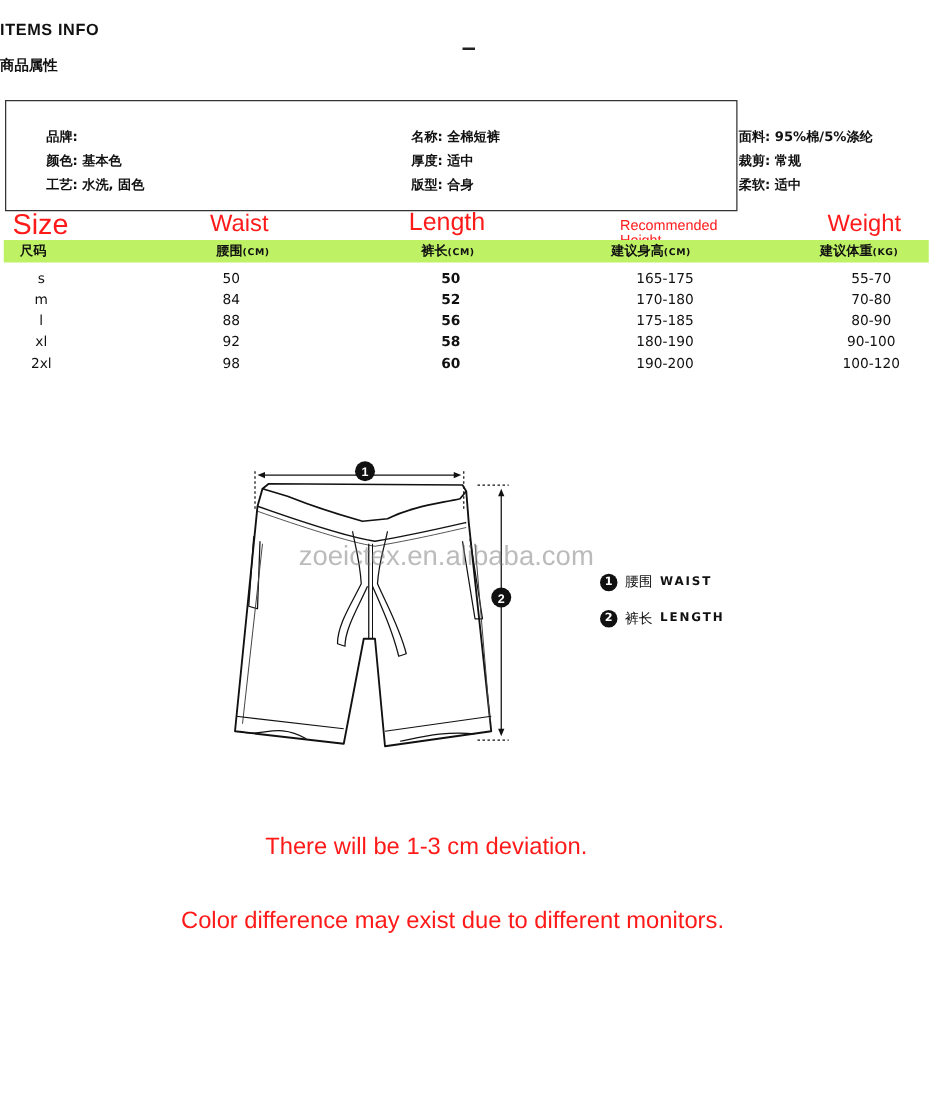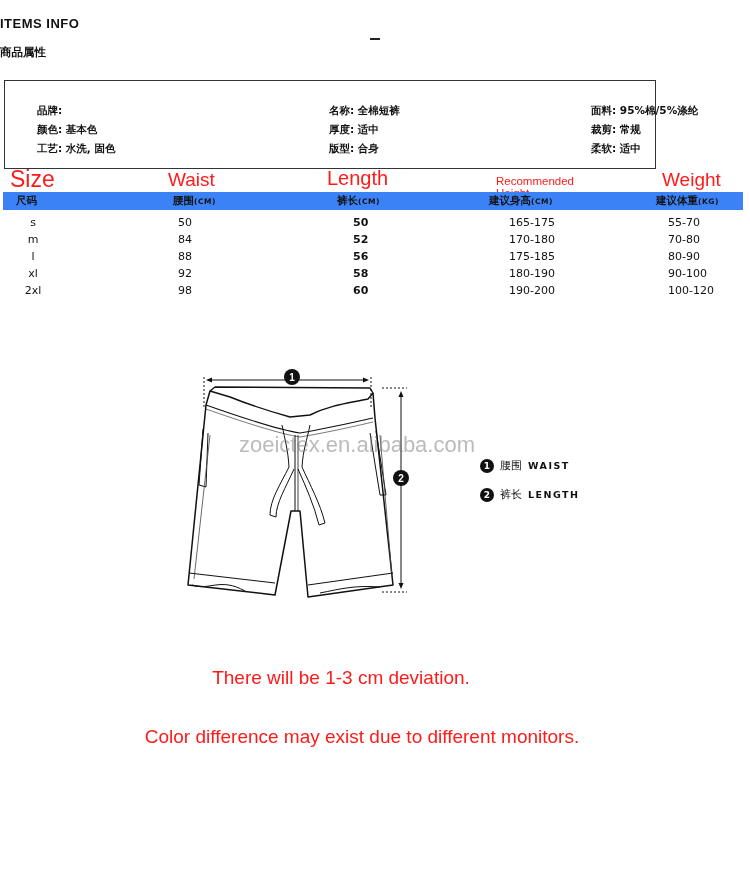--- a/index.html
+++ b/index.html
@@ -4,45 +4,45 @@
 <style>
   html, body { margin: 0; padding: 0; background: #ffffff; }
   body { width: 750px; height: 892px; position: relative; overflow: hidden;
          font-family: "DejaVu Sans", "Liberation Sans", sans-serif; color: #111; }
 
   .header { position: absolute; top: 16px; left: 0; width: 750px; text-align: left; }
   .header .en { font-family: "Liberation Sans", sans-serif; font-size: 13px; font-weight: bold; letter-spacing: 0.5px; color: #111; }
   .header .dash { width: 10px; height: 1.5px; background: #222; margin: 7px auto 5px; }
   .header .zh { font-size: 11.5px; font-weight: bold; color: #111; }
 
-  .attr-box { position: absolute; left: 4px; top: 80px; width: 652px; height: 89px;
+  .attr-box { position: absolute; left: 4px; top: 80px; width: 586px; height: 89px;
               border: 1.5px solid #333; box-sizing: border-box; }
   .attr-col { position: absolute; top: 20px; font-size: 10.5px; font-weight: bold; line-height: 19px; }
   .attr-col .row { white-space: nowrap; }
   .c1 { left: 32px; } .c2 { left: 324px; } .c3 { left: 586px; }
 
   .en-labels { position: absolute; top: 166px; left: 0; width: 593px; height: 26px; }
   .en-labels span { position: absolute; color: #ff1a1a; font-family: "Liberation Sans", sans-serif; }
   .lbl-size { left: 10px; top: 0; font-size: 23px; }
   .lbl-waist { left: 168px; top: 3px; font-size: 19px; }
   .lbl-length { left: 327px; top: 1px; font-size: 20px; }
   .lbl-height { left: 466px; top: 9px; font-size: 11.5px; padding-left: 30px; }
   .lbl-weight { left: 662px; top: 3px; font-size: 19px; }
 
   .size-table { position: absolute; top: 192px; left: 3px; width: 740px; }
-  .thead { background: #3b82f6; height: 18px; position: relative; }
+  .thead { background: #bef264; height: 18px; position: relative; }
   .thead span { position: absolute; top: 2px; font-size: 10.5px; font-weight: bold; white-space: nowrap; }
   .thead small { font-size: 7.5px; letter-spacing: 0.5px; }
   .trow { position: relative; height: 17px; }
   .trow span { position: absolute; top: 3px; font-size: 11px; }
   .col-size { left: 17px; width: 26px; text-align: center; }
   .col-waist { left: 170px; width: 24px; text-align: center; }
   .col-length { left: 350px; width: 24px; text-align: left; font-weight: bold; }
   .col-height { left: 500px; width: 58px; text-align: center; }
-  .col-weight { left: 665px; width: 58px; }
+  .col-weight { left: 665px; width: 58px; text-align: center; }
 
   .diagram { position: absolute; left: 170px; top: 355px; width: 270px; height: 270px; }
   .watermark { position: absolute; left: 239px; top: 432px; font-family: "Liberation Sans", sans-serif;
                font-size: 22px; color: rgba(120,120,120,0.5); letter-spacing: 0; }
   .legend { position: absolute; left: 480px; top: 451px; }
   .legend .item { display: flex; align-items: center; height: 29px; }
   .legend .num { width: 14px; height: 14px; border-radius: 50%; background: #111; color: #fff;
                  font-size: 9px; font-weight: bold; display: flex; align-items: center; justify-content: center; margin-right: 6px; }
   .legend .zh { font-size: 11px; margin-right: 6px; }
   .legend .en { font-size: 9.5px; font-weight: bold; letter-spacing: 1.5px; }

